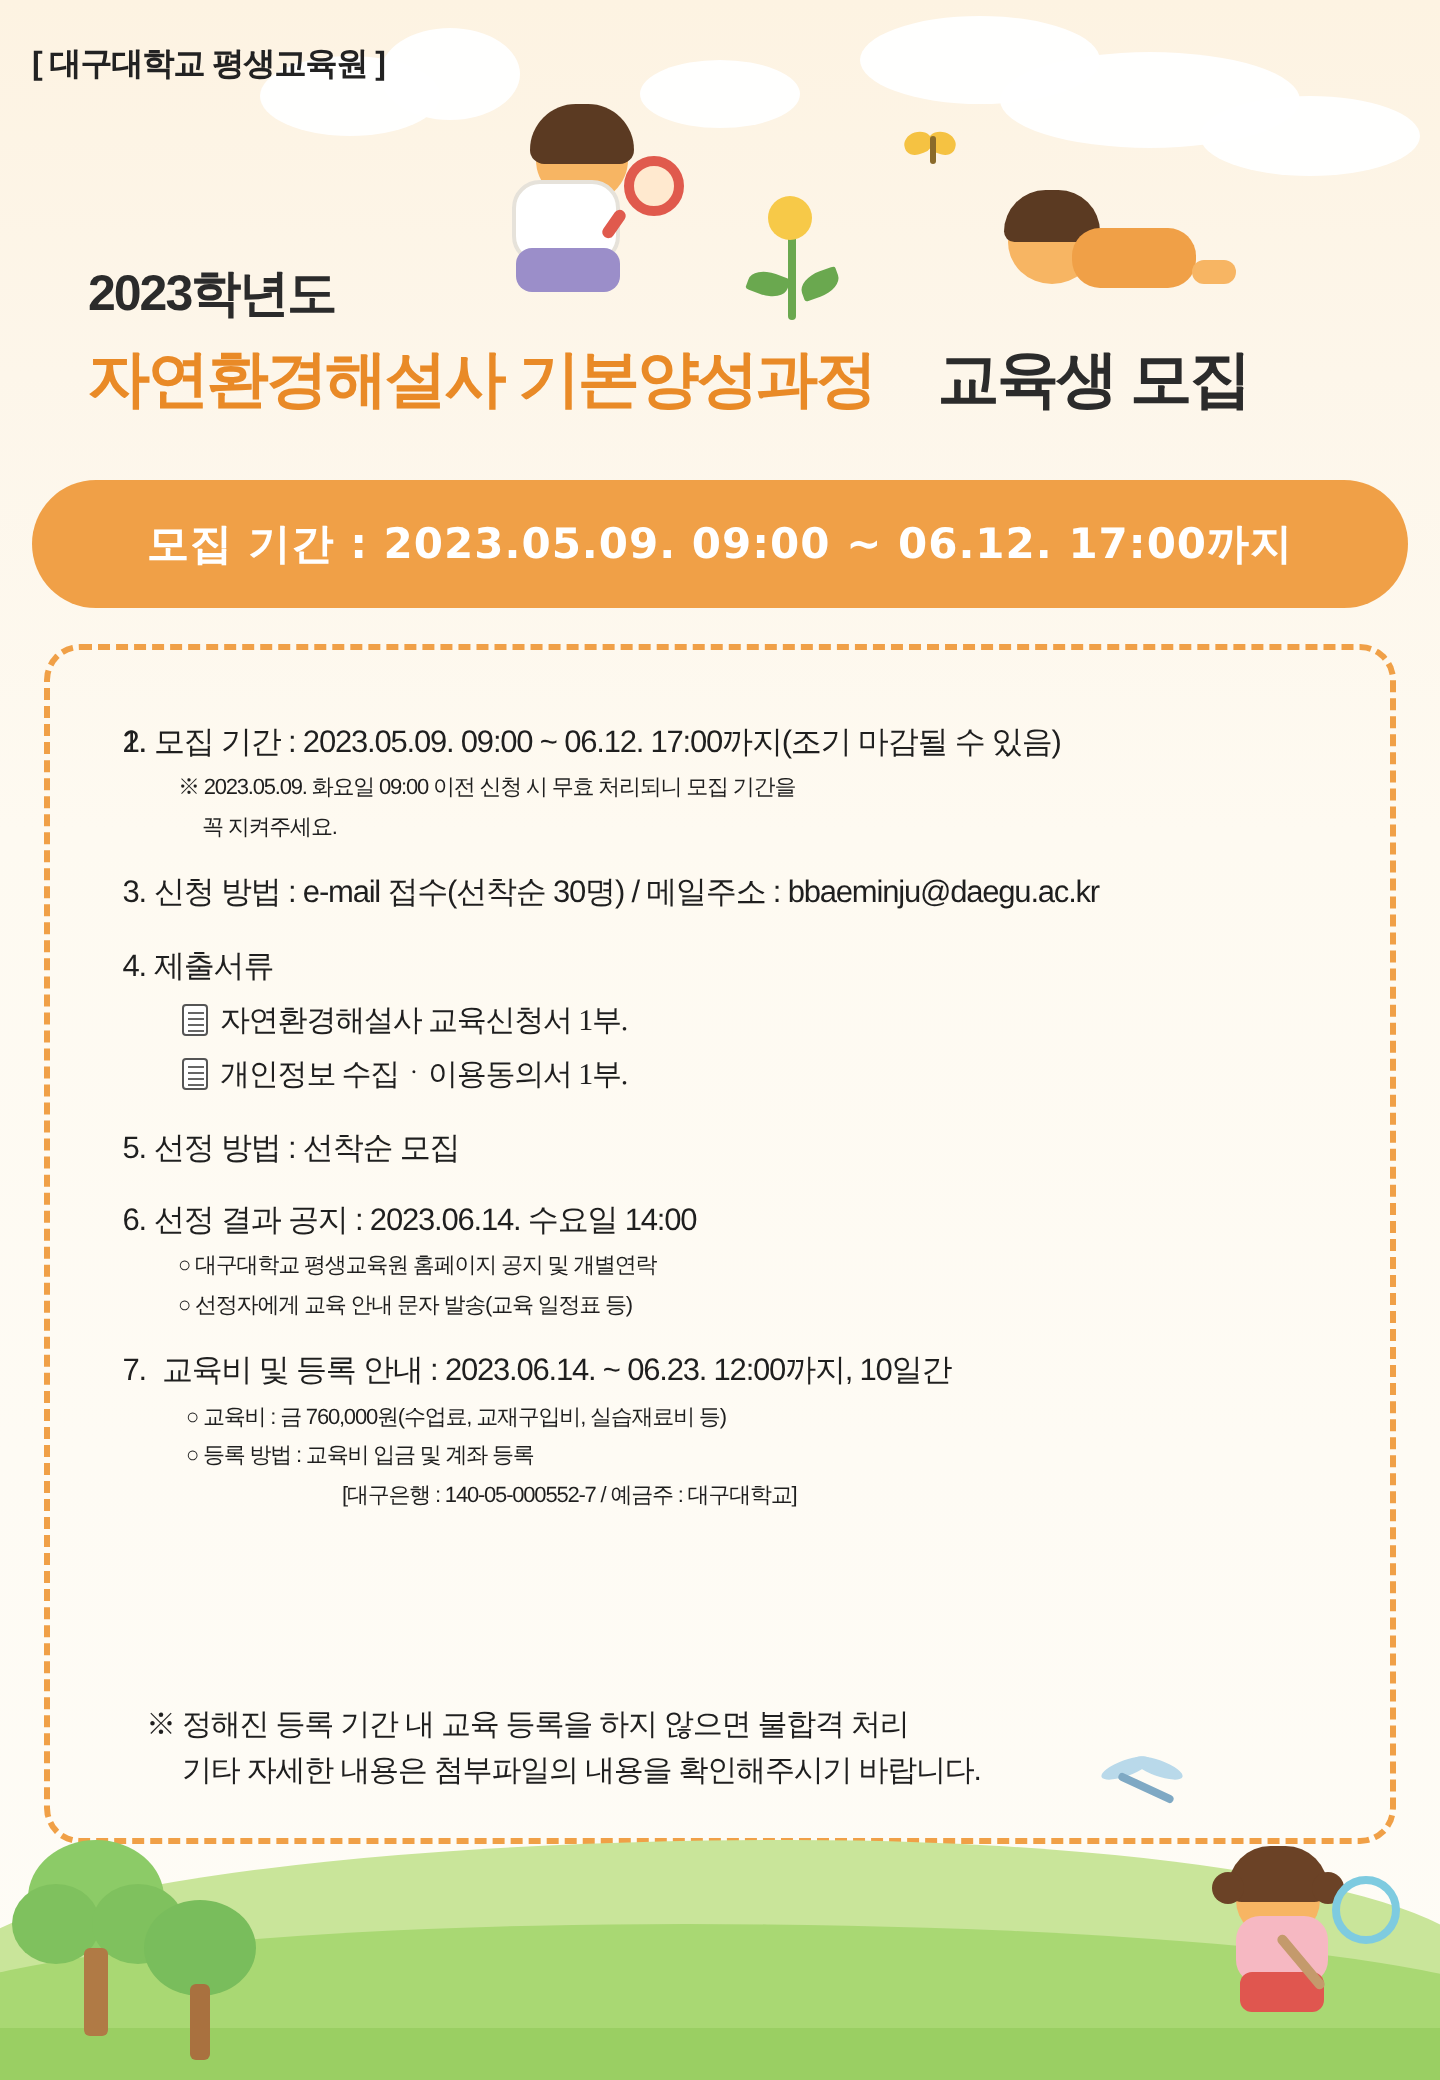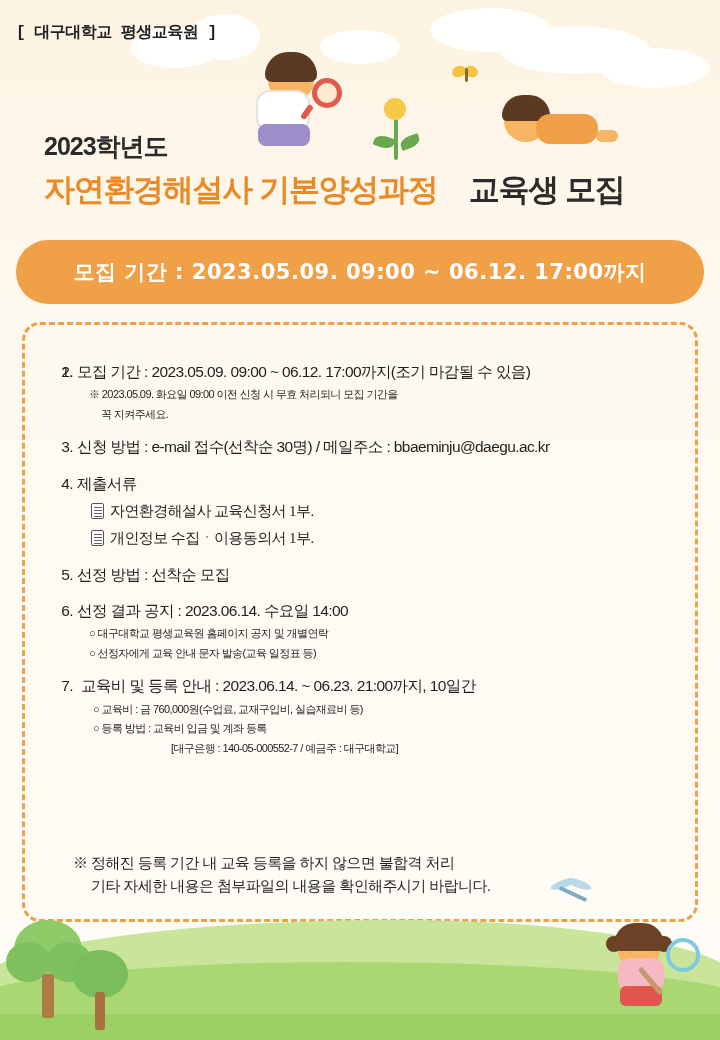--- a/index.html
+++ b/index.html
@@ -57,21 +57,20 @@
   }
 
   
   .org-badge {
     position: absolute;
     left: 16px; top: 22px;
     font-size: 16px;
     font-weight: bold;
     color: #222;
     letter-spacing: -0.5px;
-    font-family: Liberation Mono, monospace;
   }
 
   
   .title-wrap {
     position: absolute;
     left: 44px; top: 130px;
     width: 640px;
   }
   .title-year {
     font-size: 25px;
@@ -329,21 +328,21 @@
 
       <li>
         <span class="num">6.</span>
         <span>선정 결과 공지 : 2023.06.14. 수요일 14:00</span>
         <span class="sub">○ 대구대학교 평생교육원 홈페이지 공지 및 개별연락</span>
         <span class="sub">○ 선정자에게 교육 안내 문자 발송(교육 일정표 등)</span>
       </li>
 
       <li style="padding-left:34px;">
         <span class="num">7.</span>
-        <span>교육비 및 등록 안내 : 2023.06.14. ~ 06.23. 21:00까지, 10일간</span>
+        <span>교육비 및 등록 안내 : 2023.06.14. ~ 06.23. 12:00까지, 10일간</span>
         <span class="sub">○ 교육비 : 금 760,000원(수업료, 교재구입비, 실습재료비 등)</span>
         <span class="sub">○ 등록 방법 : 교육비 입금 및 계좌 등록</span>
         <span class="sub indent3">[대구은행 : 140-05-000552-7 / 예금주 : 대구대학교]</span>
       </li>
     </ol>
 
     <div class="note">
       <span>※ 정해진 등록 기간 내 교육 등록을 하지 않으면 불합격 처리</span>
       <span class="note-2">기타 자세한 내용은 첨부파일의 내용을 확인해주시기 바랍니다.</span>
     </div>

